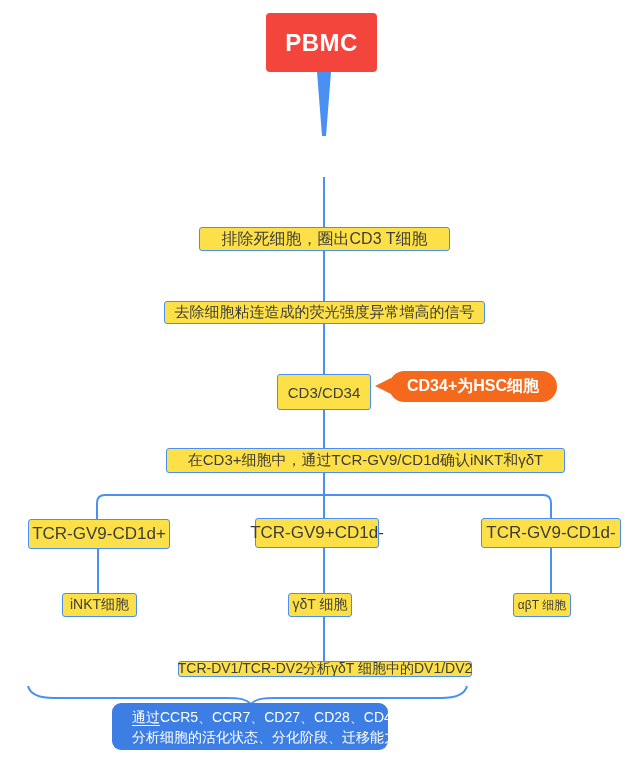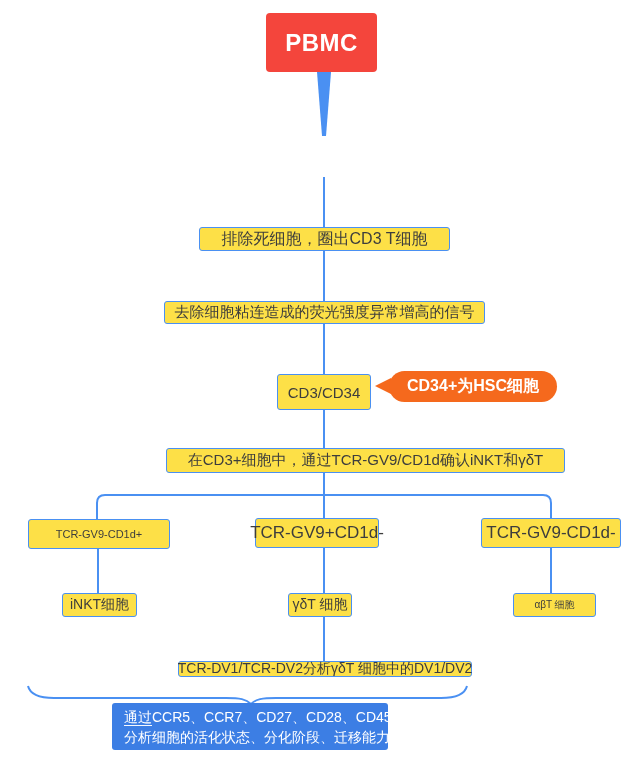--- a/index.html
+++ b/index.html
@@ -5,21 +5,21 @@
   * { margin:0; padding:0; box-sizing:border-box; }
   html,body { background:#fff; }
   body { font-family:"Liberation Sans","DejaVu Sans",sans-serif; }
   .canvas { position:relative; width:644px; height:763px; background:#fff; overflow:hidden; }
   .lines { position:absolute; left:0; top:0; width:644px; height:763px; color:var(--c-line); z-index:1; }
   .node { position:absolute; display:flex; align-items:center; justify-content:center; white-space:nowrap; z-index:2; }
   .wbox { background:#fde047; border:1.5px solid var(--c-line); border-radius:3px; color:var(--c-ink); }
   .root { background:var(--c-red); border-radius:4px; color:#fff; font-weight:bold; font-size:24px; letter-spacing:.5px; }
   .stage { background:var(--c-green); border-radius:3px; color:#fff; font-weight:bold; font-size:21px; }
   .callout { background:var(--c-orange); border-radius:16px; color:#fff; font-weight:bold; font-size:16px; z-index:3; }
-  .note { background:var(--c-note); border-radius:3px; color:#fff; font-size:14px; line-height:20px; padding:4px 12px; display:block; text-align:left; }
+  .note { background:var(--c-note); border-radius:9px; color:#fff; font-size:14px; line-height:20px; padding:4px 20px; display:block; text-align:left; }
   .note .u { border-bottom:1px solid rgba(255,255,255,.95); }
 </style>
 </head>
 <body>
 
 <div class="canvas">
 
   <svg class="lines" viewBox="0 0 644 763">
 
     <polygon points="317,72 331,72 326,136 322,136" style="fill:var(--c-line)"></polygon>
@@ -46,27 +46,27 @@
   <div class="node wbox" style="left:199px; top:227px; width:251px; height:24px; font-size:16px;">排除死细胞，圈出CD3 T细胞</div>
 
   <div class="node wbox" style="left:164px; top:301px; width:321px; height:23px; font-size:15px;">去除细胞粘连造成的荧光强度异常增高的信号</div>
 
   <div class="node wbox" style="left:277px; top:374px; width:94px; height:36px; font-size:15px;">CD3/CD34</div>
 
   <div class="node callout" style="left:389px; top:371px; width:168px; height:31px;">CD34+为HSC细胞</div>
 
   <div class="node wbox" style="left:126px; top:448px; width:399px; height:25px; font-size:15px;margin-left:40px;">在CD3+细胞中，通过TCR-GV9/CD1d确认iNKT和γδT</div>
 
-  <div class="node wbox" style="left:28px; top:519px; width:142px; height:30px; font-size:11px;">TCR-GV9-CD1d+</div>
+  <div class="node wbox" style="left:28px; top:519px; width:142px; height:30px; font-size:17px;">TCR-GV9-CD1d+</div>
   <div class="node wbox" style="left:255px; top:518px; width:124px; height:30px; font-size:17px;">TCR-GV9+CD1d-</div>
   <div class="node wbox" style="left:481px; top:518px; width:140px; height:30px; font-size:17px;">TCR-GV9-CD1d-</div>
 
   <div class="node wbox" style="left:62px; top:593px; width:75px; height:24px; font-size:14px;">iNKT细胞</div>
   <div class="node wbox" style="left:288px; top:593px; width:64px; height:24px; font-size:14px;">γδT 细胞</div>
-  <div class="node wbox" style="left:513px; top:593px; width:83px; height:24px; font-size:10px;">αβT 细胞</div>
+  <div class="node wbox" style="left:513px; top:593px; width:58px; height:24px; font-size:12px;">αβT 细胞</div>
 
   <div class="node wbox" style="left:178px; top:661px; width:294px; height:16px; font-size:14px;">TCR-DV1/TCR-DV2分析γδT 细胞中的DV1/DV2</div>
 
   <div class="node note" style="left:112px; top:703px; width:276px; height:47px;">
     <span><span class="u">通过</span><span>CCR5、CCR7、CD27、CD28、CD45RA</span></span><br>
     <span>分析细胞的活化状态、分化阶段、迁移能力</span>
   </div>
 
 </div>
 

